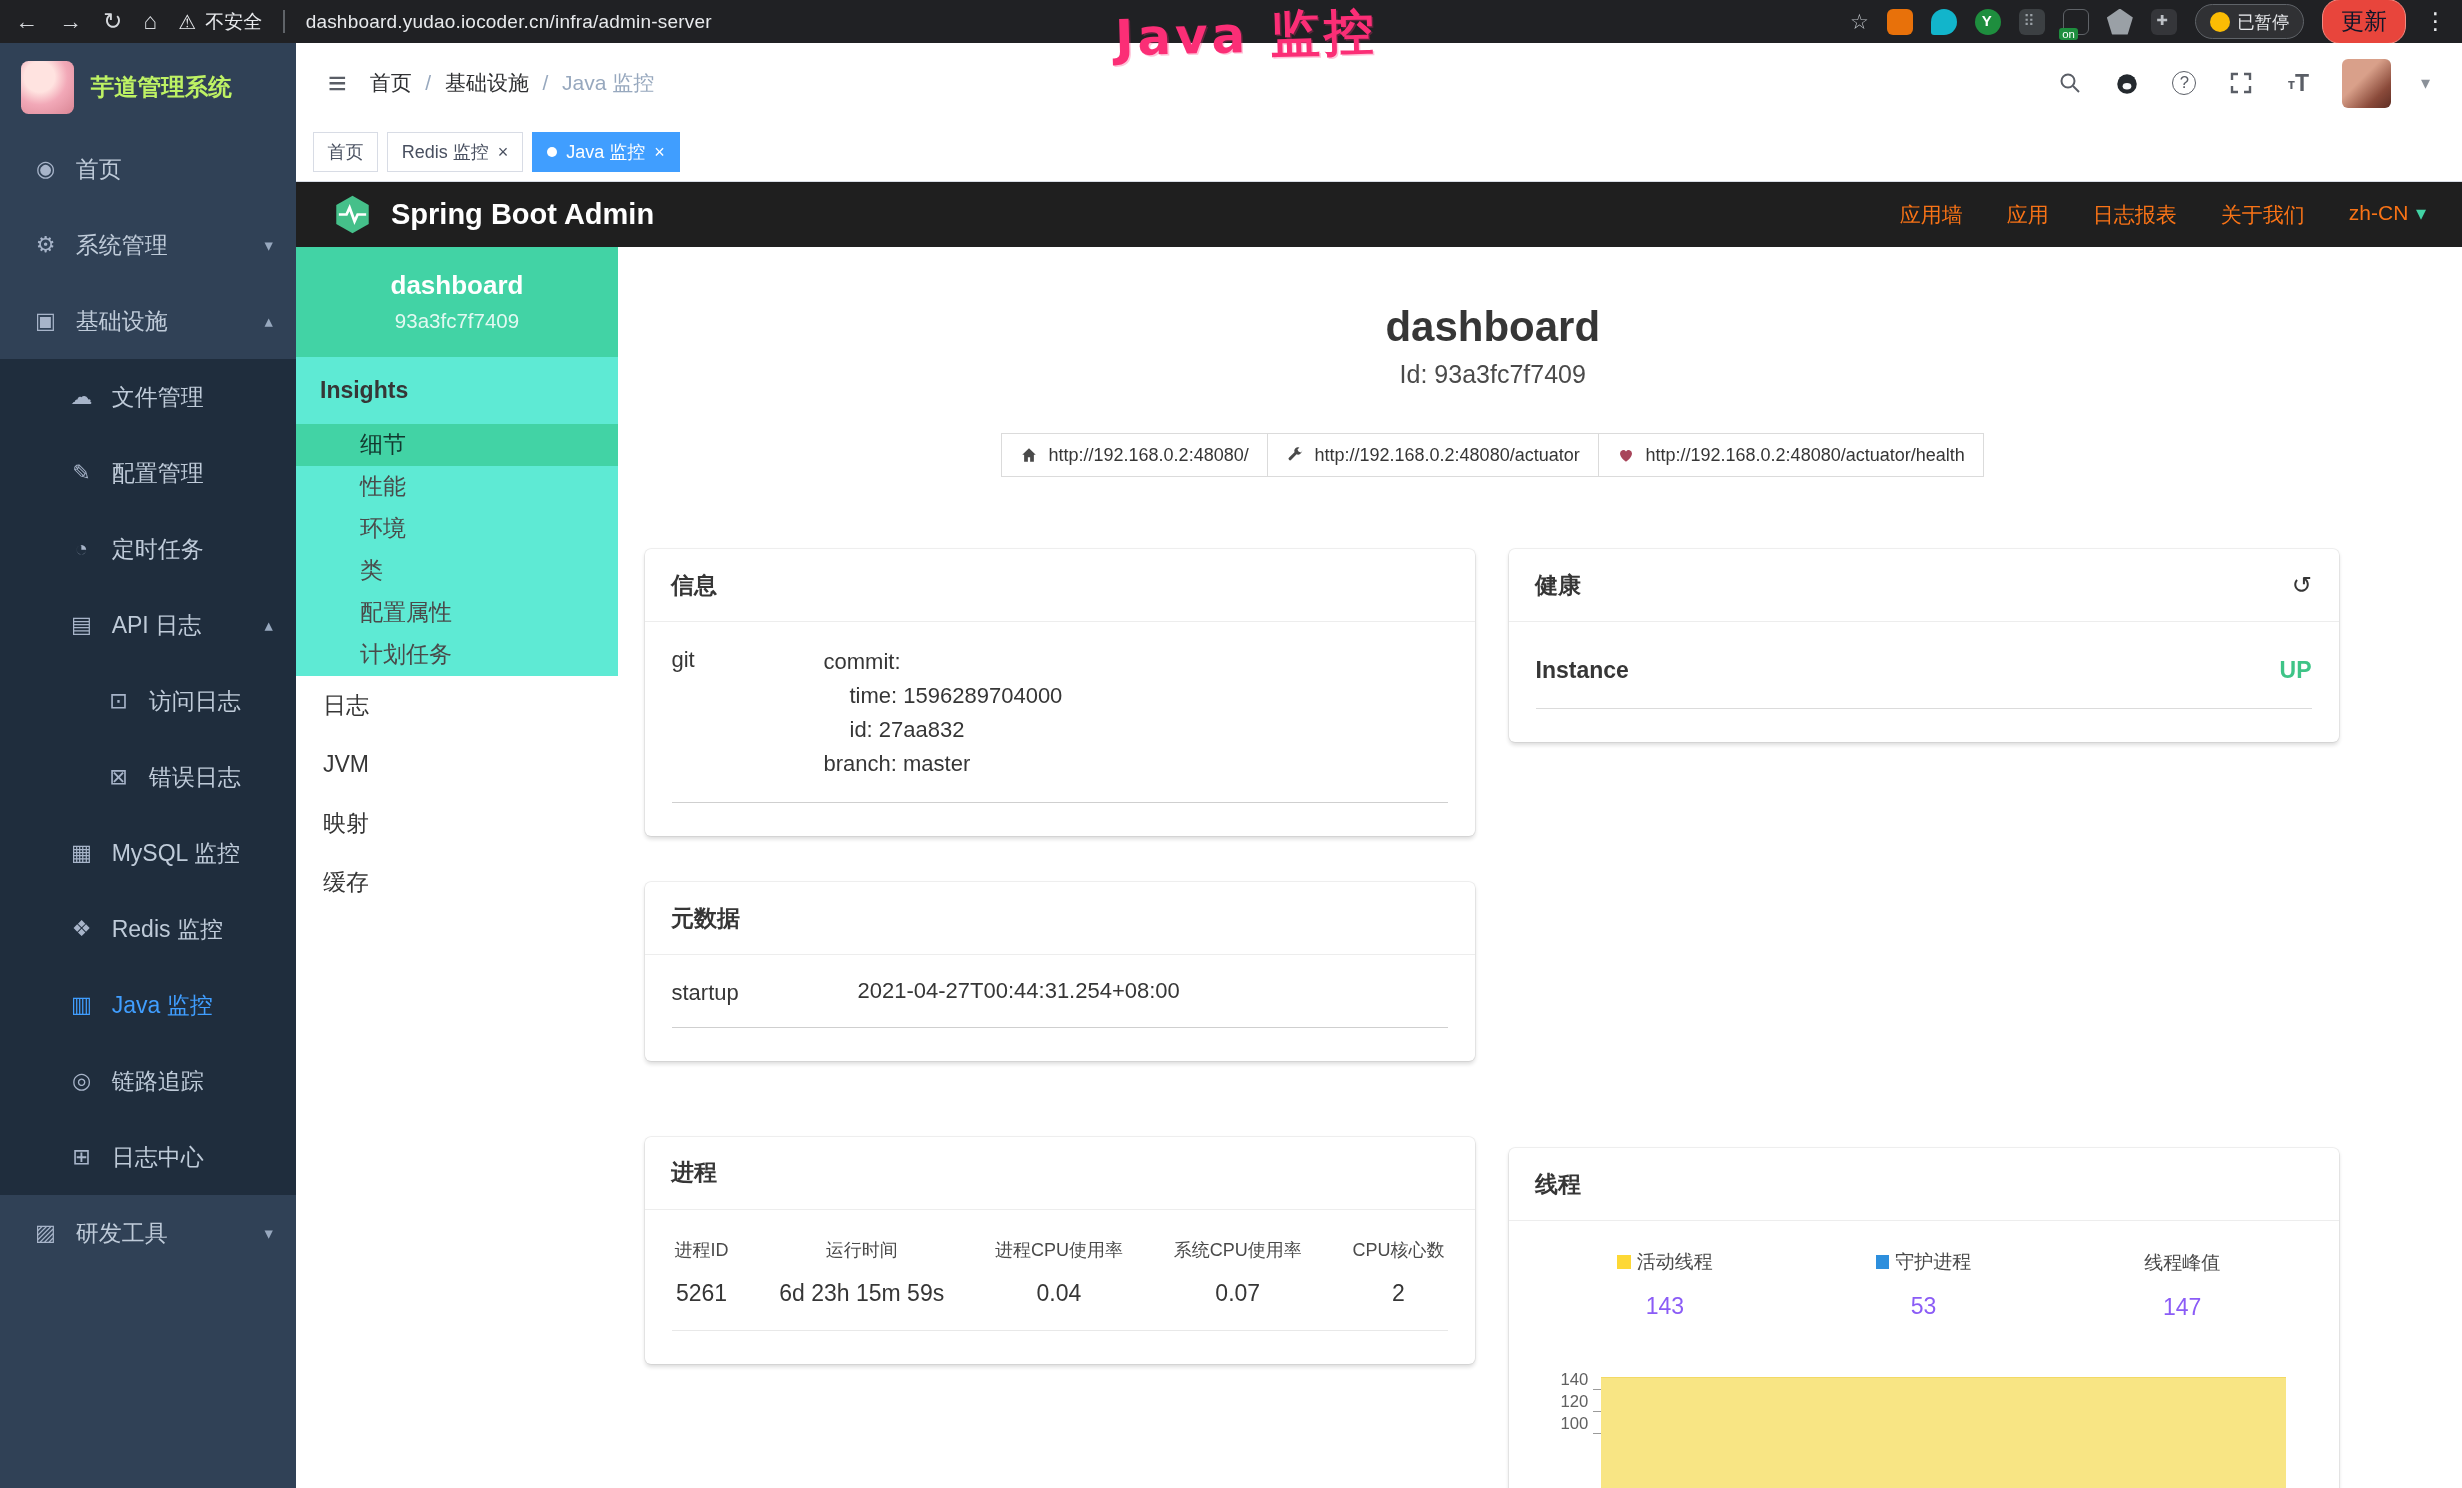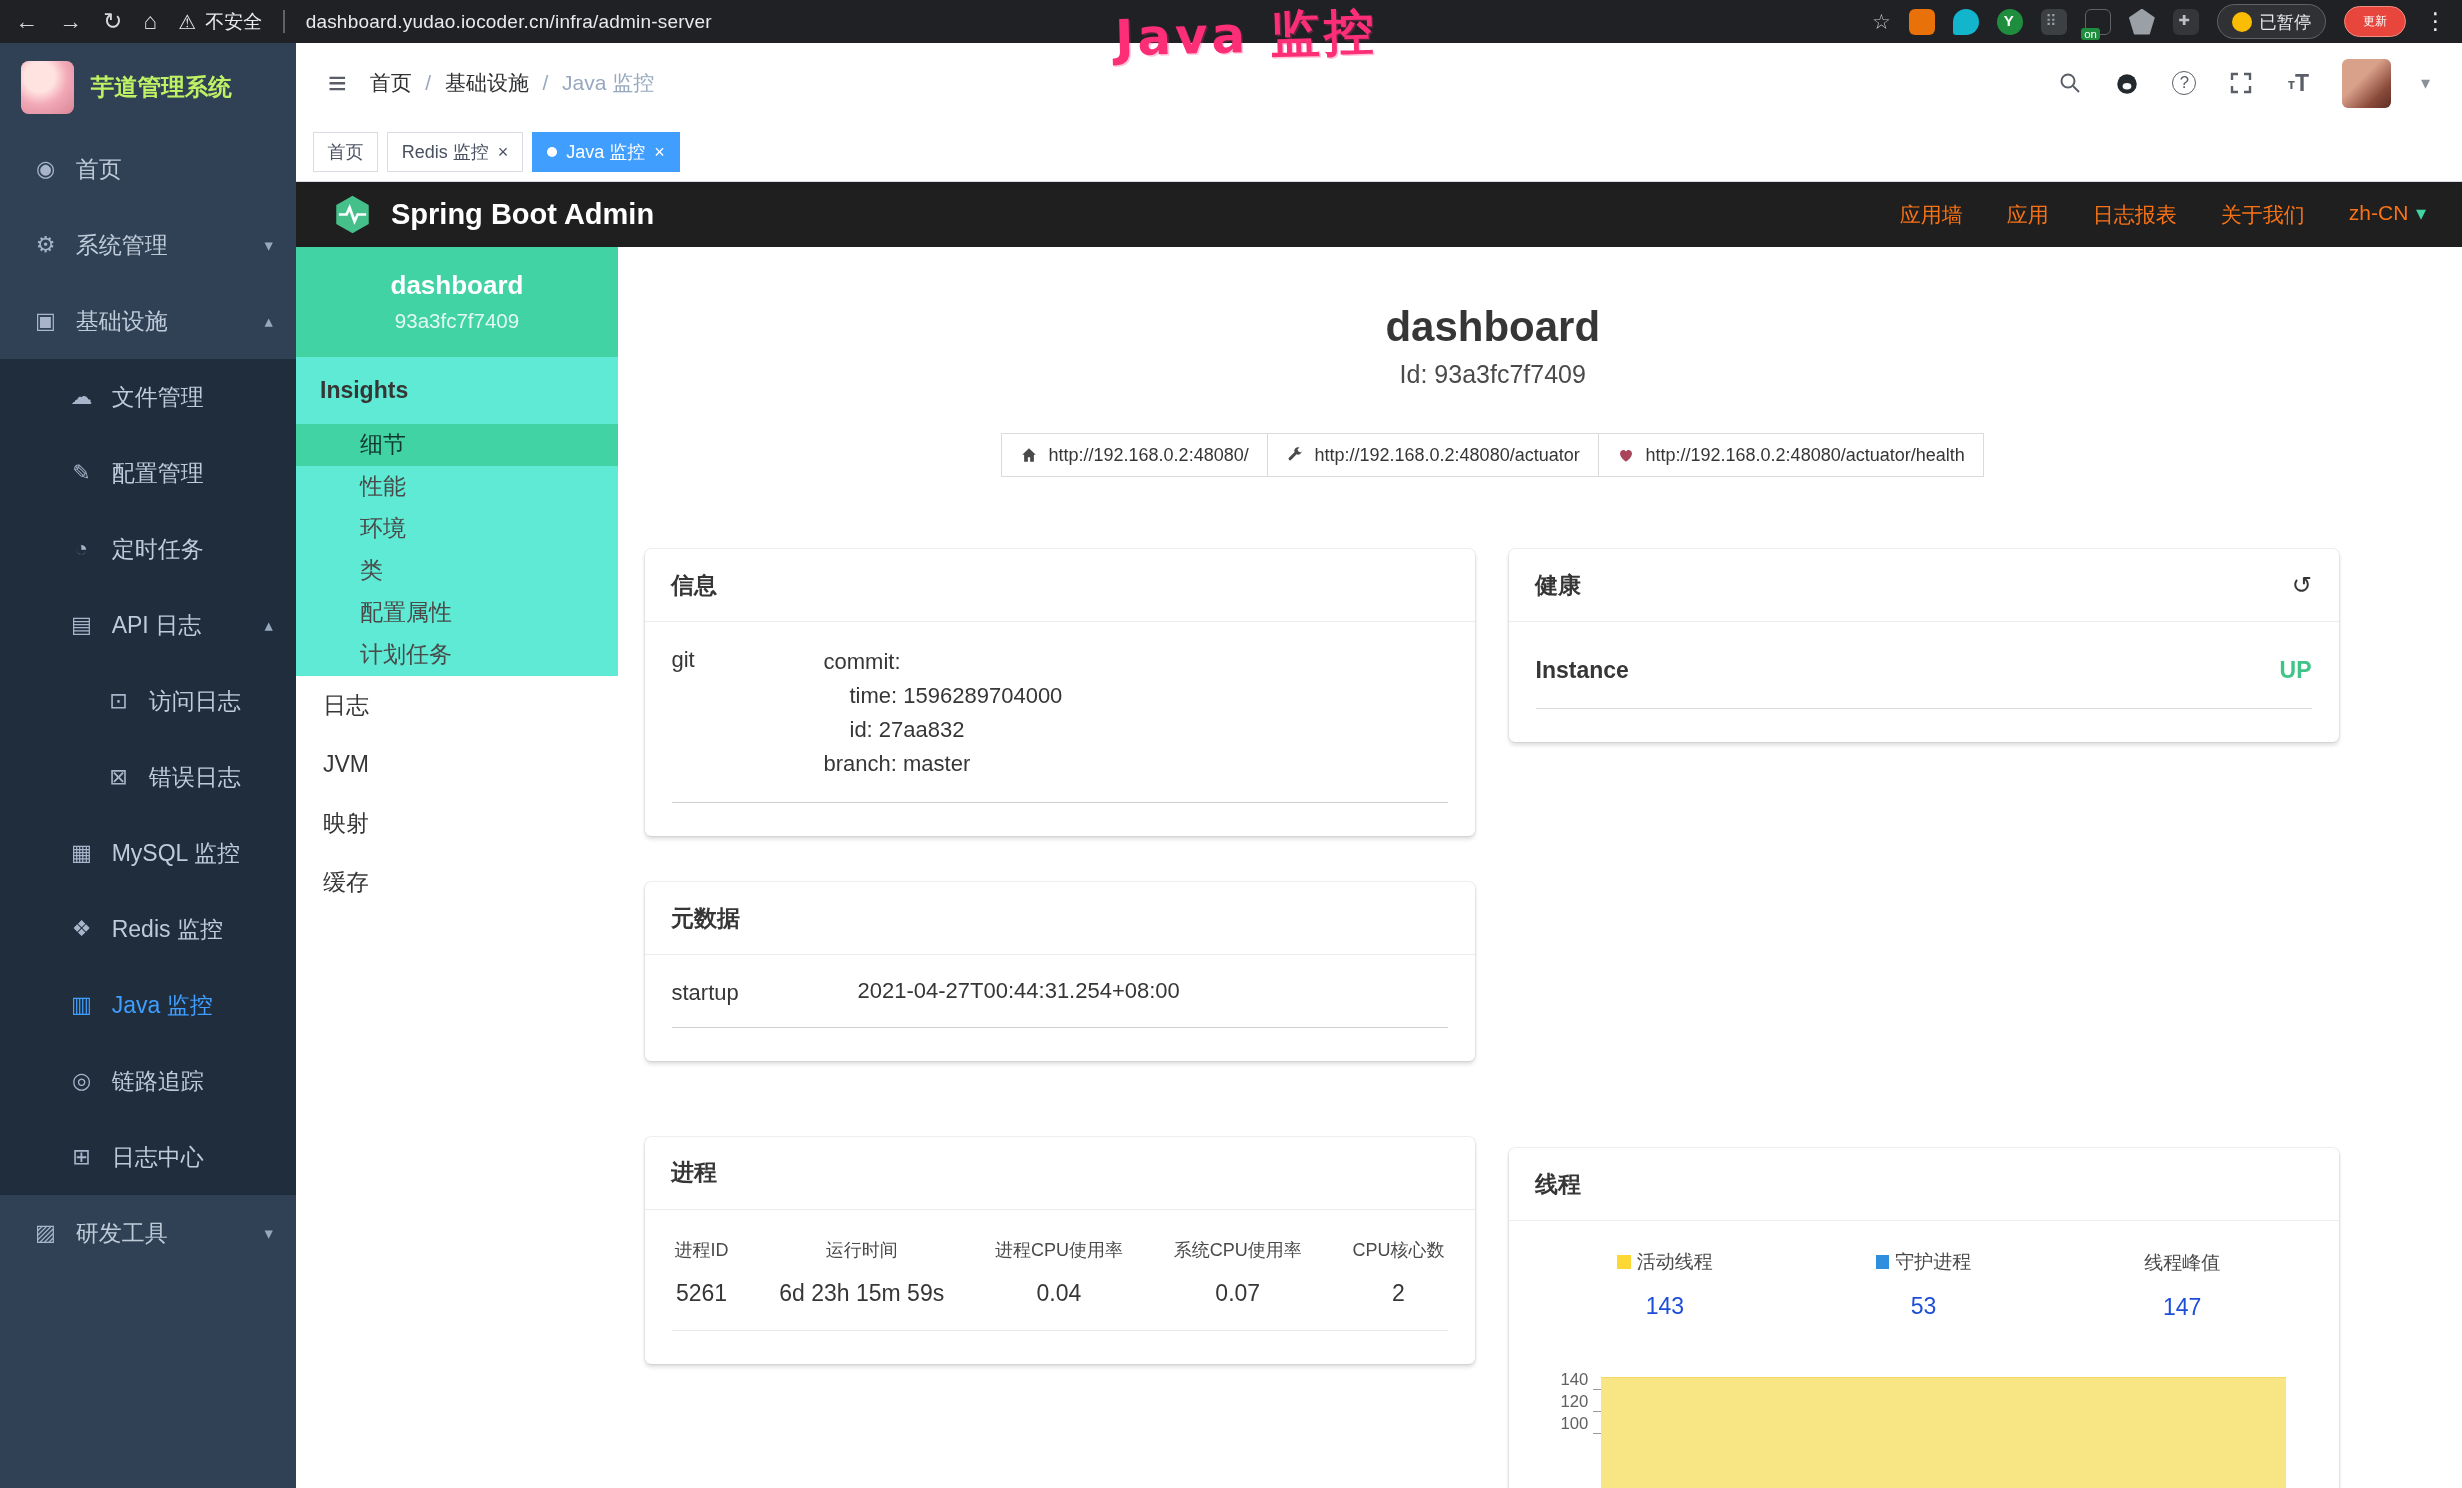--- a/index.html
+++ b/index.html
@@ -20,21 +20,21 @@
   .ext { width:26px; height:26px; border-radius:6px; cursor:pointer; position:relative; }
   .ext.e1{background:#e8710a;} .ext.e2{background:#12b5cb; border-radius:50% 50% 50% 3px;}
   .ext.e3{background:#1e8e3e; border-radius:50%;} .ext.e3::after{content:"Y"; color:#fff; font-size:15px; position:absolute; left:6.8px; top:3.8px; font-weight:bold;}
   .ext.e4{background:#3c4043;} .ext.e4::after{content:"⠿"; color:#9aa0a6; font-size:15px; position:absolute; left:4.6px; top:3.8px;}
   .ext.e5{background:#202124; border:1.5px solid #5f6368;}
   .ext .on-badge{position:absolute; bottom:-6px; left:-4.6px; background:#1e8e3e; color:#fff; font-size:11.4px; border-radius:3px; padding:0 3px;}
   .ext.e6{background:#9aa0a6; clip-path:polygon(50% 0,100% 35%,80% 100%,20% 100%,0 35%);}
   .ext.e7{background:#35363a;} .ext.e7::after{content:"✚"; color:#bdc1c6; font-size:13.7px; position:absolute; left:5.3px; top:3.8px;}
   .paused-pill { display:flex; align-items:center; gap:7.6px; background:#303134; border:0.8px solid #5f6368; border-radius:18px; padding:4.6px 13.7px; color:#e8eaed; font-size:17.4px; cursor:pointer; }
   .smiley { width:20px; height:20px; border-radius:50%; background:#fbbc04; position:relative; }
-  .update-btn { background:#e8453c; color:#ffffff; font-size:12px; border-radius:18px; padding:6px 18px; border:0.8px solid #f28b82; cursor:pointer; }
+  .update-btn { background:#e8453c; color:#0f172a; font-size:23px; border-radius:18px; padding:6px 18px; border:0.8px solid #f28b82; cursor:pointer; }
   .kebab::before{content:"⋮"; color:#e8eaed; font-size:23px;}
 
   
   .annotation { position:absolute; left:1115px; top:1.5px; z-index:60; font-size:50px; font-weight:bold;
     color:#fb2e76; letter-spacing:3.8px; transform:rotate(-1.5deg);
     text-shadow:1.5px 1.5px 0 rgba(251,46,118,.28); font-family:"DejaVu Sans",sans-serif; pointer-events:none; }
 
   
   .main-row { display:flex; height:1445px; }
 
@@ -131,21 +131,21 @@
   .meta-key { width:186px; }
 
   .ptable { display:flex; justify-content:space-between; text-align:center; border-bottom:0.8px solid #e8e8e8; padding:4.6px 3px 23px; }
   .pcol .plabel { font-size:18px; color:#4a4a4a; white-space:nowrap; }
   .pcol .pval { font-size:23px; color:#363636; margin-top:18px; }
 
   .tcols { display:flex; text-align:center; padding-top:4.6px; }
   .tcol { flex:1; }
   .tlabel { font-size:19px; color:#4a4a4a; display:inline-flex; align-items:center; gap:6px; }
   .swatch { width:13.7px; height:13.7px; display:inline-block; }
-  .tval { font-size:23px; color:#1d4ed8; margin-top:18px; }
+  .tval { font-size:23px; color:#8b5cf6; margin-top:18px; }
 
   .chart { display:flex; margin-top:47px; height:152px; }
   .yax { width:65px; flex-shrink:0; }
   .tick { display:flex; align-items:flex-end; justify-content:flex-end; gap:4.6px; height:22px; font-size:16.7px; color:#606060; }
   .tick .dash { width:7.6px; height:1.5px; background:#9a9a9a; }
   .plot { flex:1; position:relative; margin-right:26px; }
   .area { position:absolute; left:0; right:0; top:9px; height:303px; background:#f8e584; border-top:1.5px solid #f3d964; }
 </style>
 </head>
 <body>

